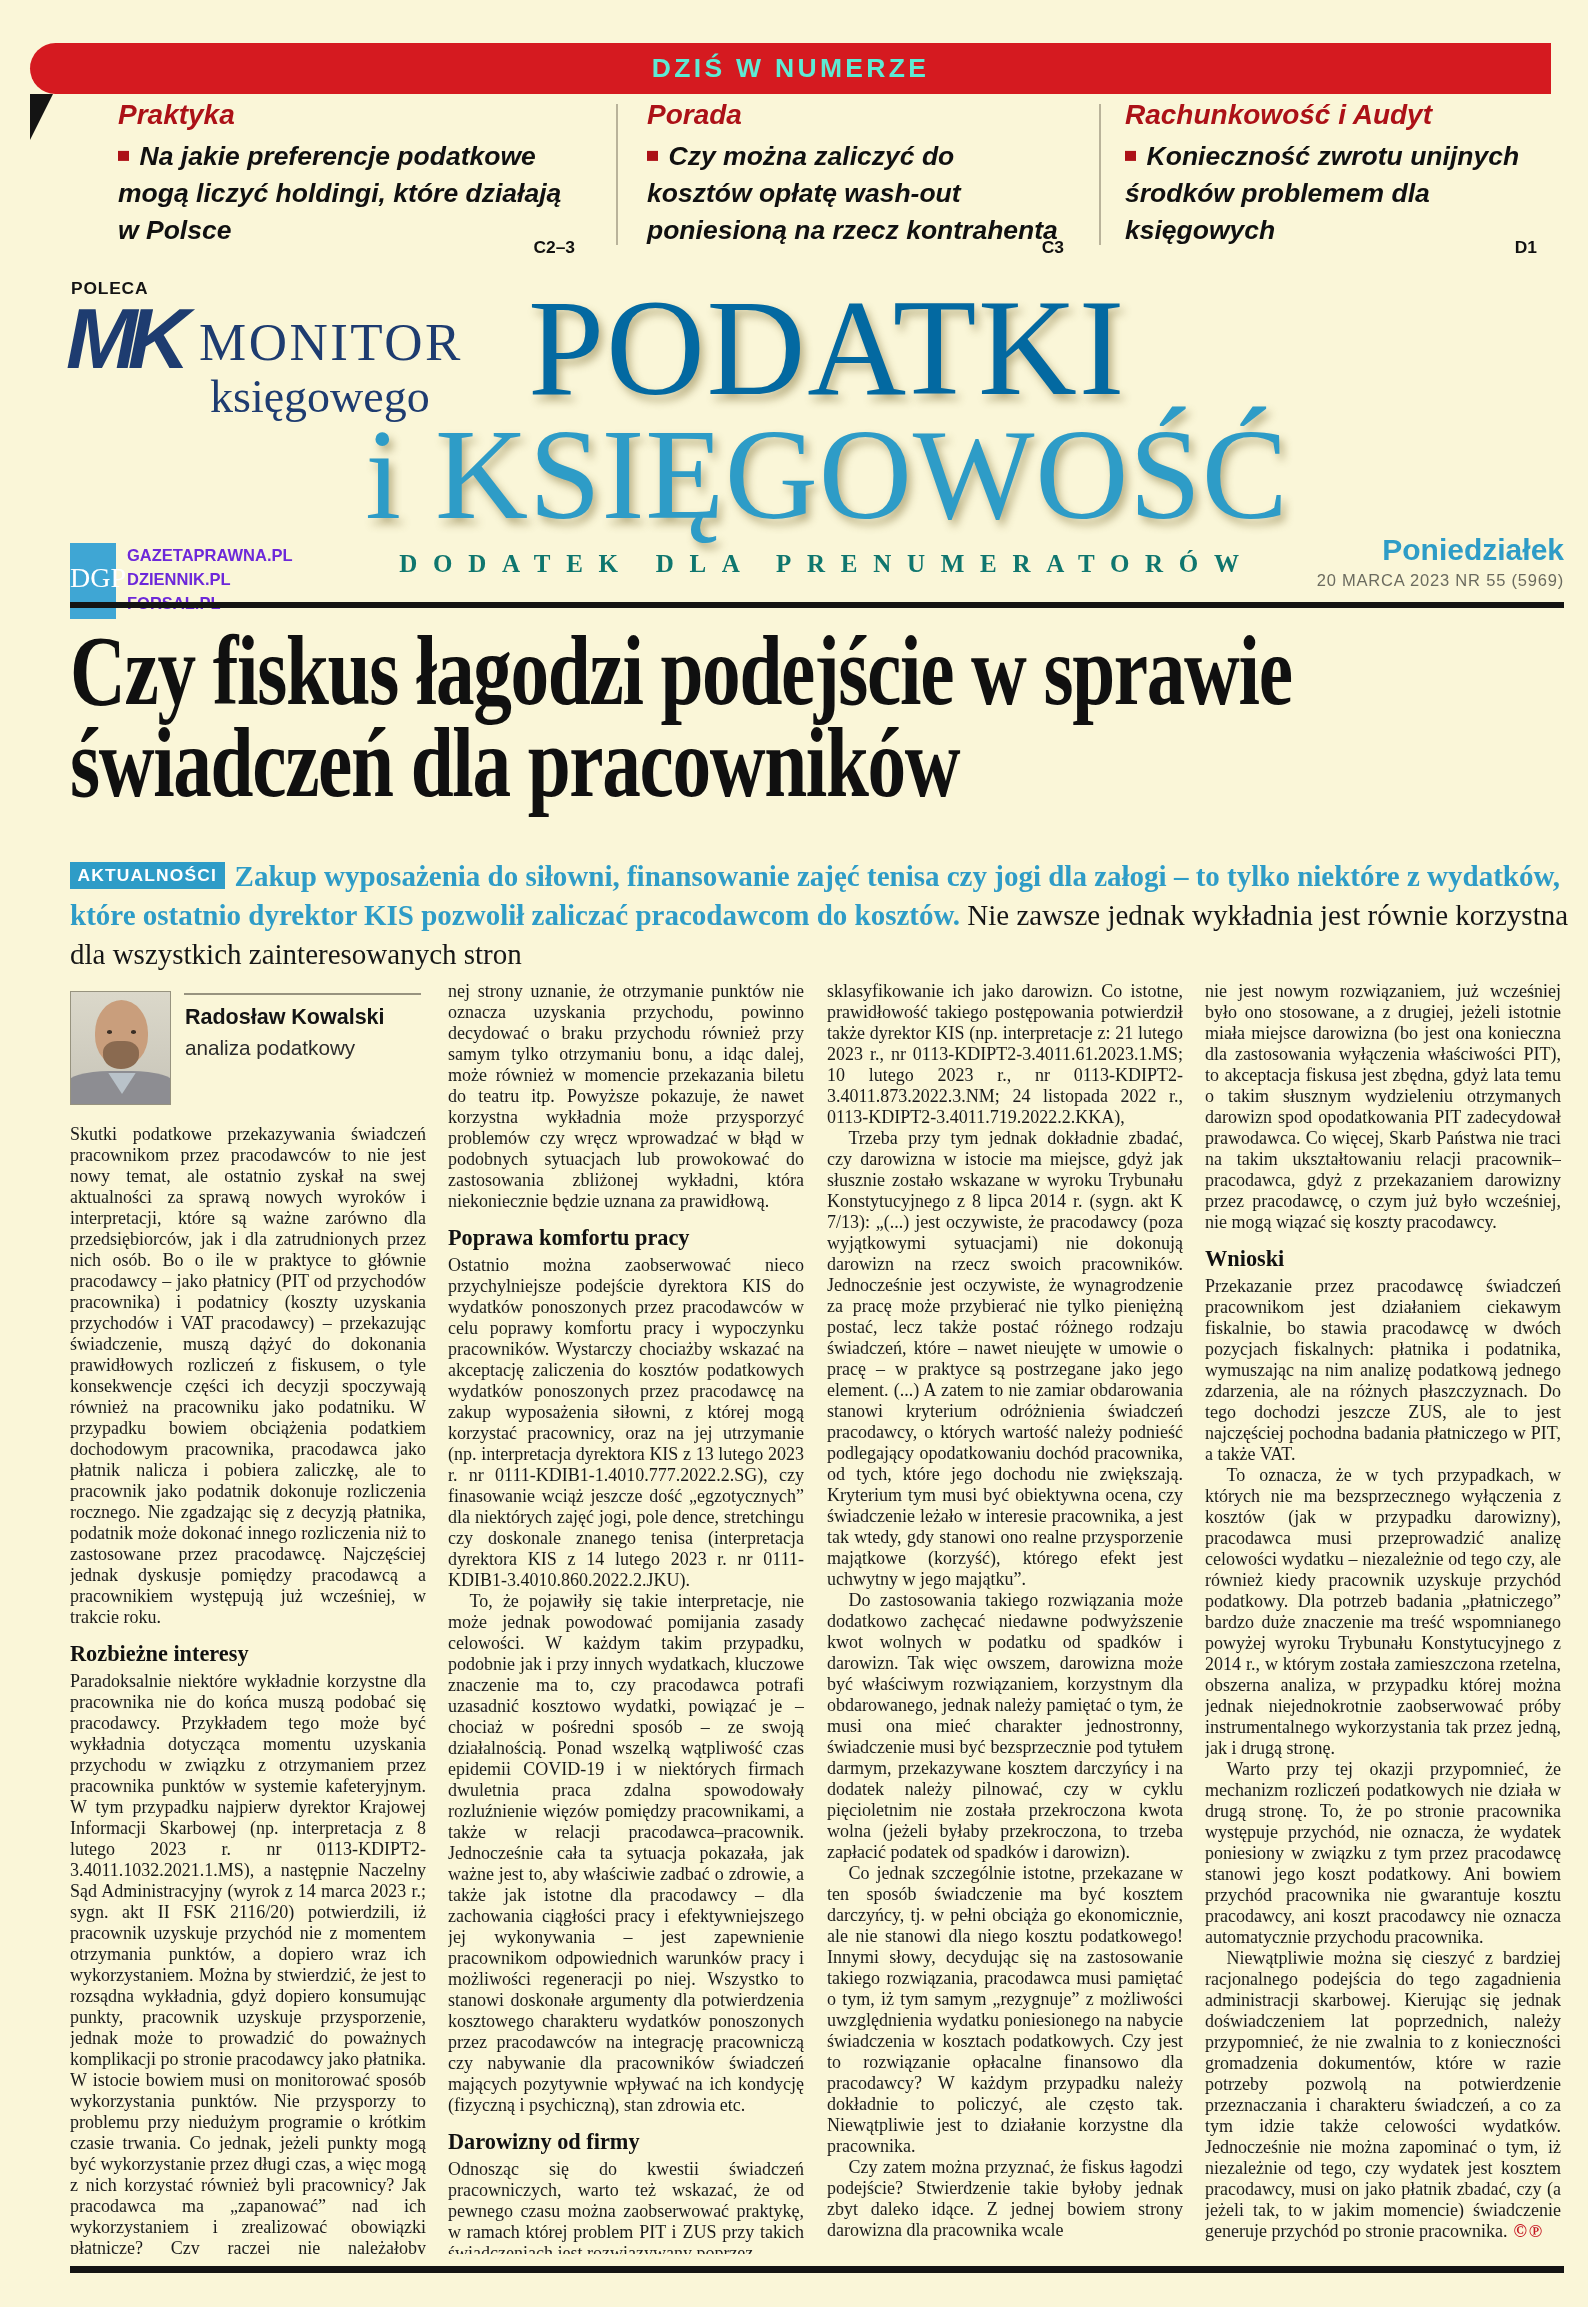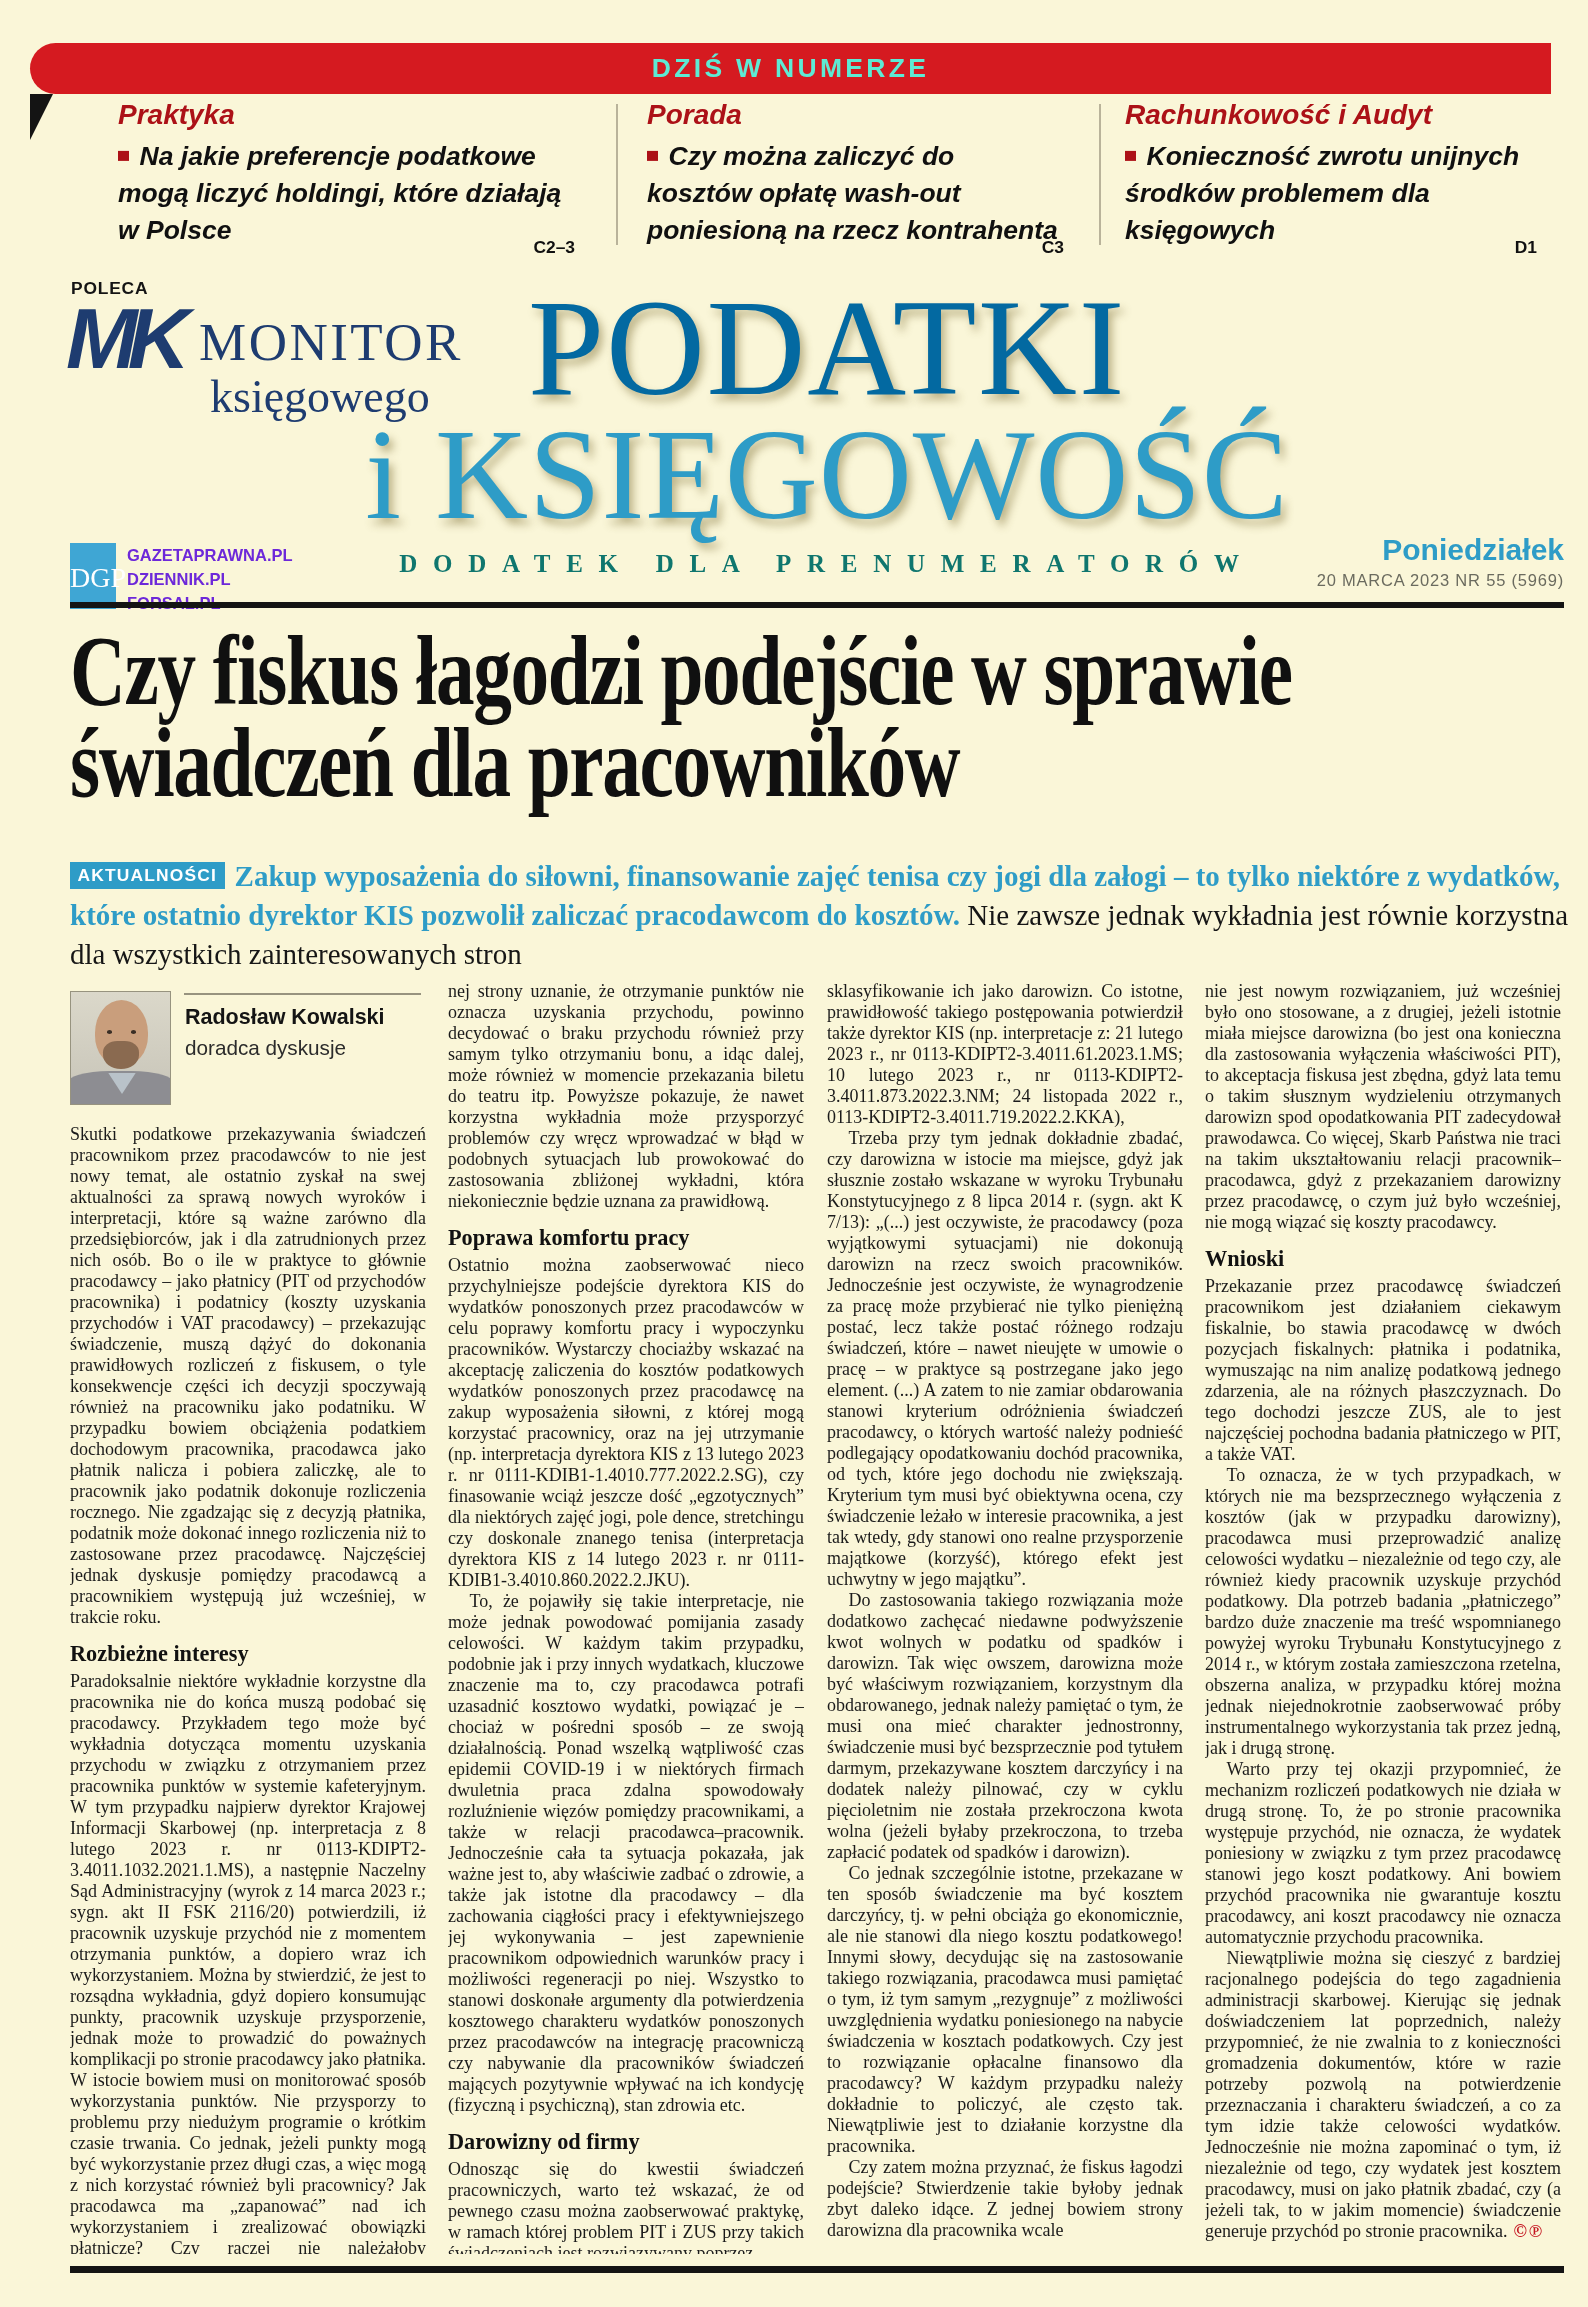--- a/index.html
+++ b/index.html
@@ -29,21 +29,21 @@
   #tdiv-0{left:616px;} #tdiv-1{left:1099px;}
 
   
   .poleca{position:absolute;left:71px;top:278px;font:bold 17.4px "Liberation Sans",sans-serif;
           letter-spacing:0.8px;color:#141414;}
   .mk{position:absolute;left:66px;top:295px;font:italic 900 86px/1 "Liberation Sans",sans-serif;
           letter-spacing:-10px;color:#1E3C70;}
   .monitor{position:absolute;left:199px;top:316px;font:53px/1 "Liberation Serif",serif;
           letter-spacing:2.5px;color:#1E3C70;}
   .monitor-sub{position:absolute;left:210px;top:374px;font:46px/1 "Liberation Serif",serif;color:#1E3C70;}
-  .dgp{position:absolute;left:70px;top:543px;width:46px;height:66px;background:#3FA6D4;
+  .dgp{position:absolute;left:70px;top:543px;width:46px;height:76px;background:#3FA6D4;
           color:#fff;font:28px/70px "Liberation Serif",serif;text-align:center;}
   .dgp-sites{position:absolute;left:127px;top:543px;font:bold 16.5px/24px "Liberation Sans",sans-serif;color:#6d28d9;}
 
   .title-wrap{position:absolute;left:248px;top:286px;width:1158px;text-align:center;}
   .t1{font:137px/124px "Liberation Serif",serif;color:#0369a1;letter-spacing:1.7px;
       text-shadow:4.1px 5.8px 8.3px rgba(110,95,35,.45);}
   .t2{font:129px/124px "Liberation Serif",serif;color:#2E9CC7;letter-spacing:0.8px;margin-top:3.3px;
       text-shadow:4.1px 5.8px 8.3px rgba(110,95,35,.45);}
   .subtitle{margin-top:13.2px;font:bold 25px "Liberation Serif",serif;letter-spacing:15.7px;color:#0f766e;}
 
@@ -155,21 +155,21 @@
     <div class="ph-head">
       <div class="ph-eye" style="left:11.6px;"></div>
       <div class="ph-eye" style="right:11.6px;"></div>
       <div class="ph-beard"></div>
     </div>
     <div class="ph-suit"></div>
     <div class="ph-shirt"></div>
   </div>
   <div class="author-rule"></div>
   <div class="author-name">Radosław Kowalski</div>
-  <div class="author-role">doradca dyskusje</div>
+  <div class="author-role">analiza podatkowy</div>
 
   <div class="col" id="col-0">
       <p class="b-p0" lang="pl">Skutki podatkowe przekazywania świadczeń pracownikom przez pracodawców to nie jest nowy temat, ale ostatnio zyskał na swej aktualności za sprawą nowych wyroków i interpretacji, które są ważne zarówno dla przedsiębiorców, jak i dla zatrudnionych przez nich osób. Bo o ile w praktyce to głównie pracodawcy – jako płatnicy (PIT od przychodów pracownika) i podatnicy (koszty uzyskania przychodów i VAT pracodawcy) – przekazując świadczenie, muszą dążyć do dokonania prawidłowych rozliczeń z fiskusem, o tyle konsekwencje części ich decyzji spoczywają również na pracowniku jako podatniku. W przypadku bowiem obciążenia podatkiem dochodowym pracownika, pracodawca jako płatnik nalicza i pobiera zaliczkę, ale to pracownik jako podatnik dokonuje rozliczenia rocznego. Nie zgadzając się z decyzją płatnika, podatnik może dokonać innego rozliczenia niż to zastosowane przez pracodawcę. Najczęściej jednak dyskusje pomiędzy pracodawcą a pracownikiem występują już wcześniej, w trakcie roku.</p>
       <h3 class="b-h" lang="pl">Rozbieżne interesy</h3>
       <p class="b-p0" lang="pl">Paradoksalnie niektóre wykładnie korzystne dla pracownika nie do końca muszą podobać się pracodawcy. Przykładem tego może być wykładnia dotycząca momentu uzyskania przychodu w związku z otrzymaniem przez pracownika punktów w systemie kafeteryjnym. W tym przypadku najpierw dyrektor Krajowej Informacji Skarbowej (np. interpretacja z 8 lutego 2023 r. nr 0113-KDIPT2-3.4011.1032.2021.1.MS), a następnie Naczelny Sąd Administracyjny (wyrok z 14 marca 2023 r.; sygn. akt II FSK 2116/20) potwierdzili, iż pracownik uzyskuje przychód nie z momentem otrzymania punktów, a dopiero wraz ich wykorzystaniem. Można by stwierdzić, że jest to rozsądna wykładnia, gdyż dopiero konsumując punkty, pracownik uzyskuje przysporzenie, jednak może to prowadzić do poważnych komplikacji po stronie pracodawcy jako płatnika. W istocie bowiem musi on monitorować sposób wykorzystania punktów. Nie przysporzy to problemu przy niedużym programie o krótkim czasie trwania. Co jednak, jeżeli punkty mogą być wykorzystanie przez długi czas, a więc mogą z nich korzystać również byli pracownicy? Jak pracodawca ma „zapanować” nad ich wykorzystaniem i zrealizować obowiązki płatnicze? Czy raczej nie należałoby potraktować punktów jako quasi-środków płatniczych? Z in-</p>
     </div>
   <div class="col" id="col-1">
       <p class="b-p0" lang="pl">nej strony uznanie, że otrzymanie punktów nie oznacza uzyskania przychodu, powinno decydować o braku przychodu również przy samym tylko otrzymaniu bonu, a idąc dalej, może również w momencie przekazania biletu do teatru itp. Powyższe pokazuje, że nawet korzystna wykładnia może przysporzyć problemów czy wręcz wprowadzać w błąd w podobnych sytuacjach lub prowokować do zastosowania zbliżonej wykładni, która niekoniecznie będzie uznana za prawidłową.</p>
       <h3 class="b-h" lang="pl">Poprawa komfortu pracy</h3>
       <p class="b-p0" lang="pl">Ostatnio można zaobserwować nieco przychylniejsze podejście dyrektora KIS do wydatków ponoszonych przez pracodawców w celu poprawy komfortu pracy i wypoczynku pracowników. Wystarczy chociażby wskazać na akceptację zaliczenia do kosztów podatkowych wydatków ponoszonych przez pracodawcę na zakup wyposażenia siłowni, z której mogą korzystać pracownicy, oraz na jej utrzymanie (np. interpretacja dyrektora KIS z 13 lutego 2023 r. nr 0111-KDIB1-1.4010.777.2022.2.SG), czy finasowanie wciąż jeszcze dość „egzotycznych” dla niektórych zajęć jogi, pole dence, stretchingu czy doskonale znanego tenisa (interpretacja dyrektora KIS z 14 lutego 2023 r. nr 0111-KDIB1-3.4010.860.2022.2.JKU).</p>

